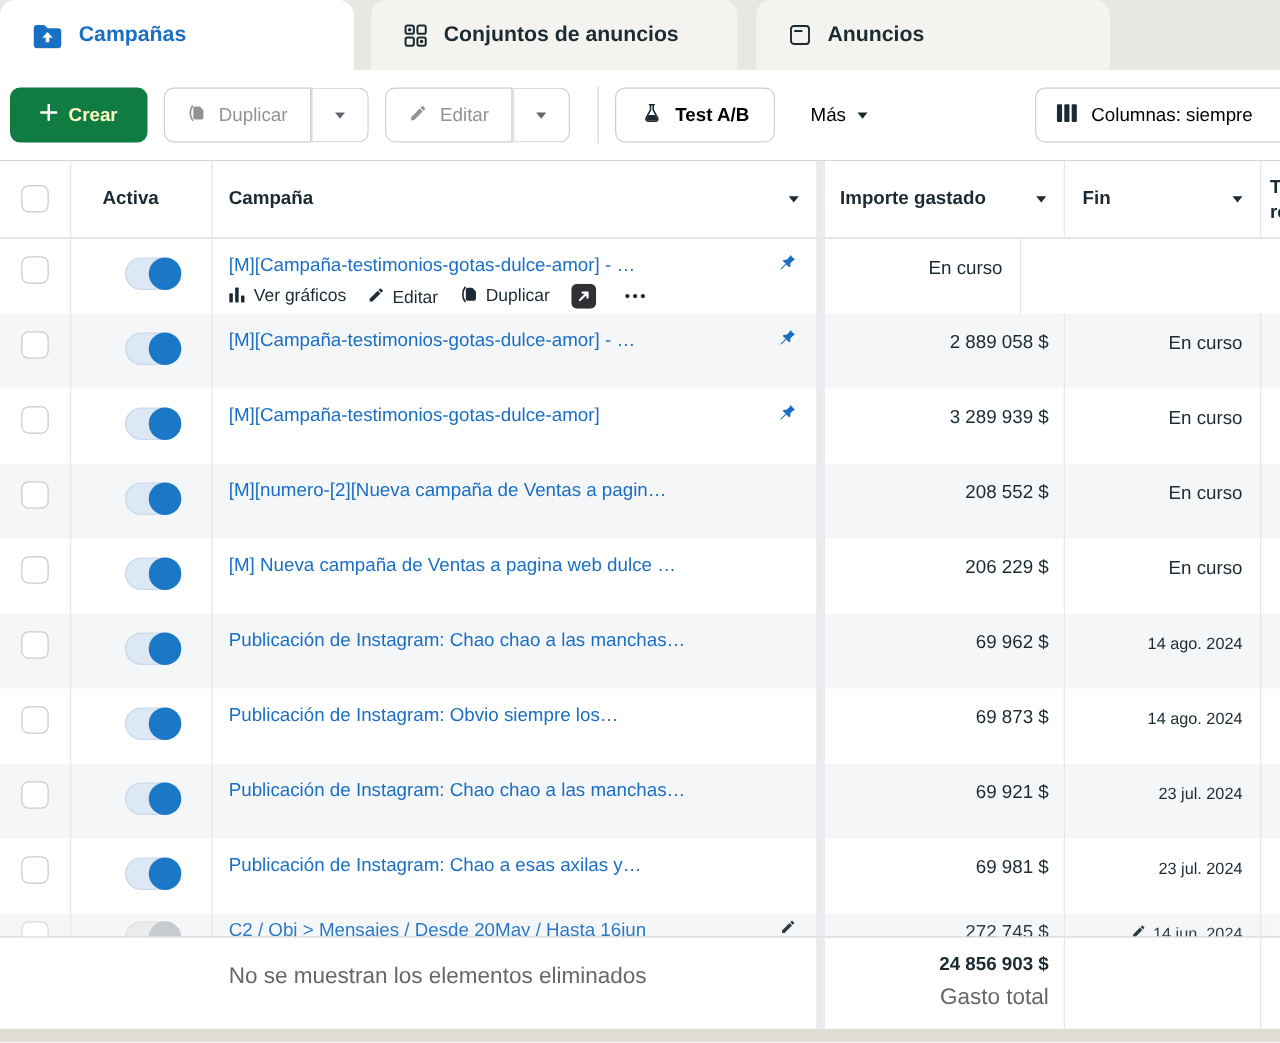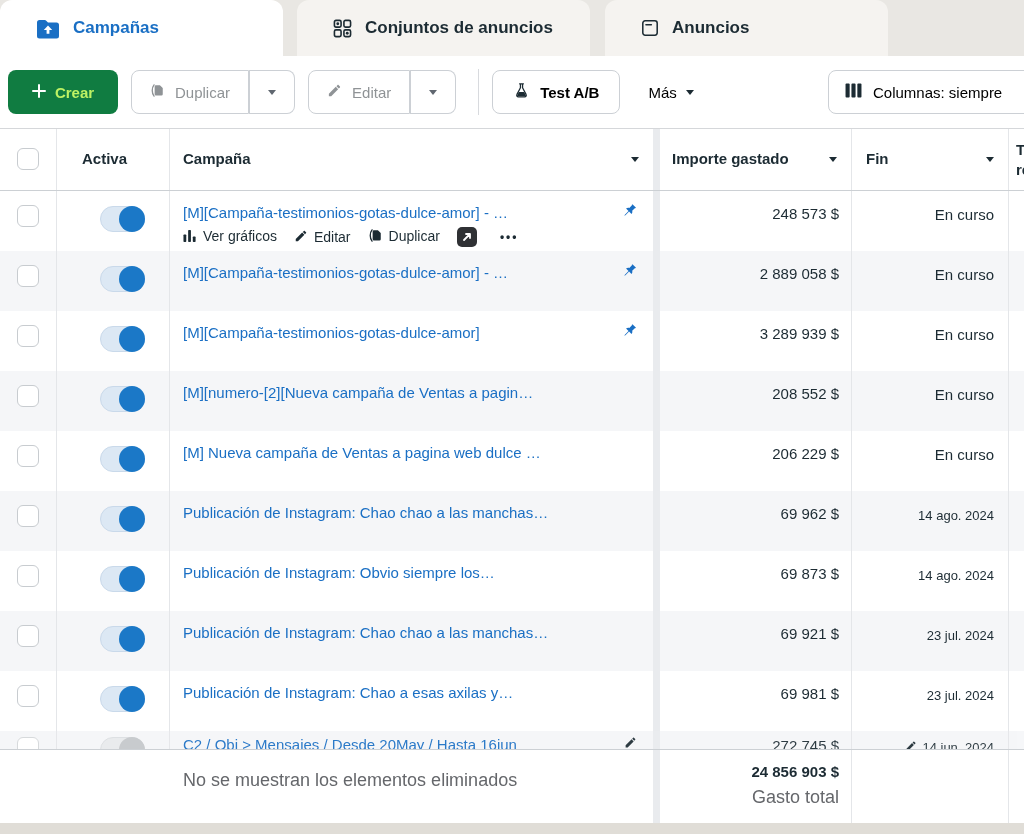--- a/index.html
+++ b/index.html
@@ -2,33 +2,33 @@
 <html style="--blue: #1a6fc4; --green: #107c41; --toggle: #1b78c7;"><head>
 <meta charset="utf-8">
 <style>
   *{box-sizing:border-box;margin:0;padding:0}
   html,body{background:#fff}
   body{font-family:"Liberation Sans",sans-serif;color:#1c2b33}
   .app{position:relative;width:1024px;height:834px;background:#fff;overflow:hidden}
 
   
   .tabsbar{height:56px;background:#e9e7e3;display:flex;align-items:stretch;overflow:hidden}
-  .tab{display:flex;align-items:center;gap:13px;padding-left:36px;height:56px;
+  .tab{display:flex;align-items:center;gap:13px;padding-left:26px;height:56px;
        border-radius:12px 12px 0 0;background:#f5f3f0;font-size:17px;font-weight:700;cursor:pointer}
   .tab-1{width:283px}
   .tab-2{width:293px;margin-left:14px}
   .tab-3{width:283px;margin-left:15px}
   .tab.active{background:#fff;color:var(--blue,#1a6fc4)}
   .tab .ticon{display:inline-flex;flex:none}
 
   
   .toolbar{height:72px;background:#fff;display:flex;align-items:center;padding-left:8px}
   .btn{height:44px;border:1px solid #ccd0d5;background:#fff;border-radius:8px;
        display:flex;align-items:center;font-size:15px;cursor:pointer;white-space:nowrap}
-  .btn-create{background:var(--green,#107c41);border:none;color:#bef264;width:110px;justify-content:center;gap:9px;font-weight:600}
+  .btn-create{background:var(--green,#107c41);border:none;color:#fef9c3;width:110px;justify-content:center;gap:9px;font-weight:600}
   .split{display:flex;margin-left:13px}
   .split .main{padding:0 18px;gap:10px;color:#8f9396;border-radius:8px 0 0 8px}
   .split .caretseg{width:46px;justify-content:center;border-radius:0 8px 8px 0;border-left:none;position:relative}
   .split .caretseg:before{content:"";position:absolute;left:0;top:0;bottom:0;width:1px;background:#ccd0d5}
   .vdiv{width:1px;height:46px;background:#d8dade;margin-left:22px}
   .btn-ab{margin-left:13px;padding:0 20px;gap:10px;font-weight:700}
   .btn-more{margin-left:14px;padding:0 14px;gap:9px;border:none;background:transparent;font-weight:500}
   .btn-cols{margin-left:auto;margin-right:-22px;width:218px;padding-left:16px;gap:11px;font-weight:500;flex:none}
   .caret{width:0;height:0;border-left:4.5px solid transparent;border-right:4.5px solid transparent;border-top:5.5px solid #606770}
   .caret.dark{border-top-color:#1c2b33}
@@ -253,21 +253,20 @@
       <span class="openbox">
                 <svg width="20" height="20" viewBox="0 0 20 20">
                   <rect width="20" height="20" rx="5" fill="#2f3134"></rect>
                   <path d="M7 13 13 7M9 7h4v4" stroke="#fff" stroke-width="1.8" fill="none" stroke-linecap="round" stroke-linejoin="round"></path>
                 </svg>
               </span>
       <span class="dots">•••</span>
     </div>
           </div>
     <div class="sep"></div>
-    <div class="c col-spent">248 573 $</div>
     <div class="c col-end"><span class="end-text">En curso</span></div>
     <div class="c col-extra"></div>
         </div>
         <div class="trow alt">
     <div class="c col-check">
             <span class="checkbox"></span>
           </div>
     <div class="c col-active">
             <span class="toggle">
               <span class="knob"></span>

